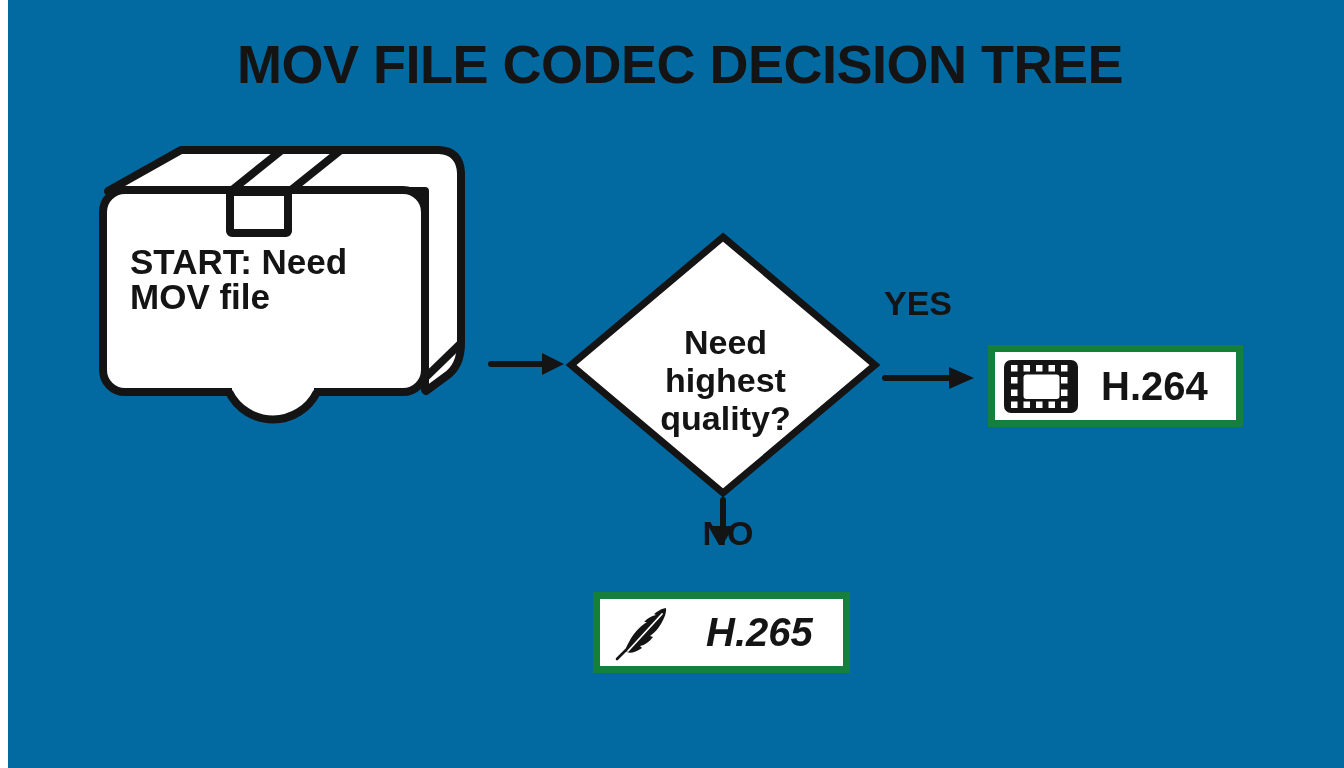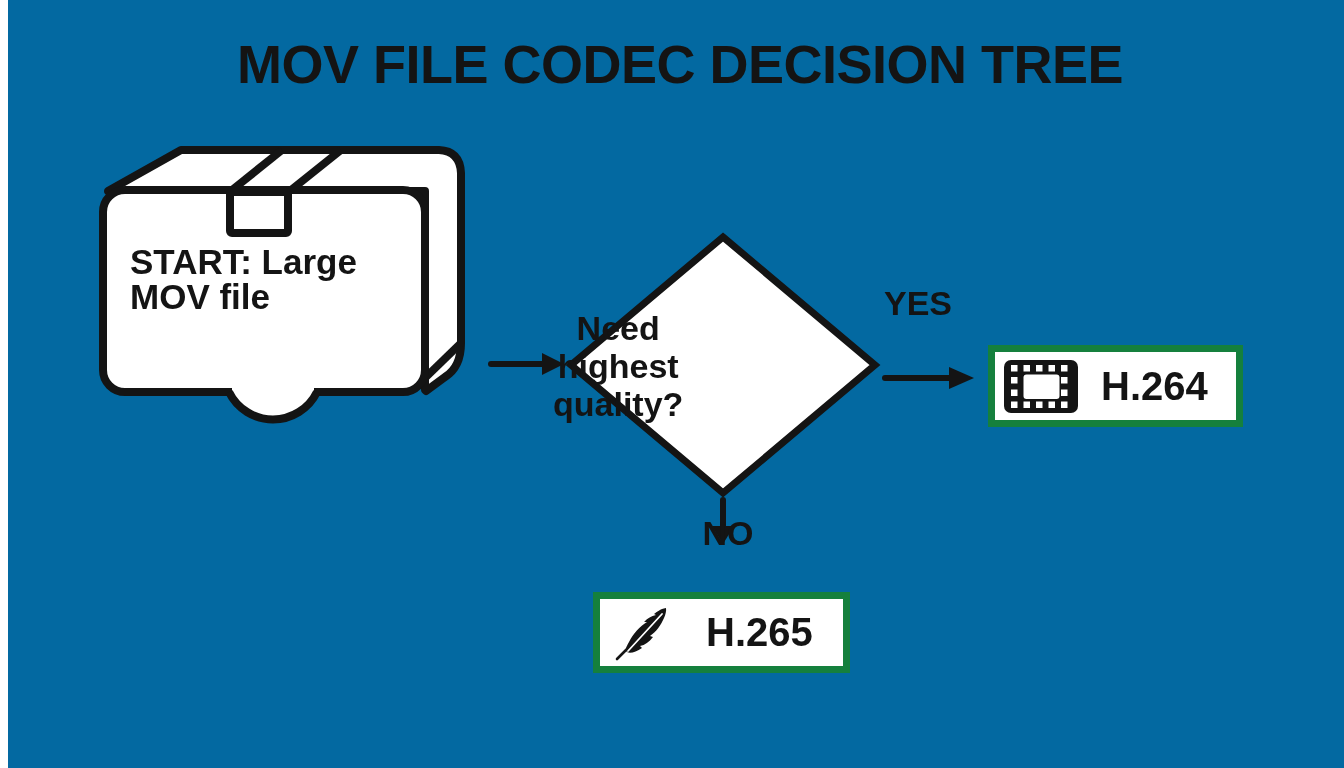--- a/index.html
+++ b/index.html
@@ -24,22 +24,22 @@
     color: #141414;
   }
   .start-label {
     left: 122px; top: 244px;
     font-size: 35px; font-weight: bold;
     line-height: 35px;
     white-space: pre-line;
     color: #141414;
   }
   .decision-text-wrap {
-    left: 545px; top: 218px; width: 345px; height: 295px;
-    display: flex; align-items: center; 
+    left: 545px; top: 232px; width: 345px; height: 295px;
+    display: flex; align-items: center; justify-content: center;
     text-align: center;
   }
   .decision-label {
     font-size: 34px; font-weight: bold;
     line-height: 38px;
     white-space: pre-line;
     color: #141414;
   }
   .branch-label {
     font-size: 34px; font-weight: bold;
@@ -48,21 +48,21 @@
     color: #141414;
   }
   .yes-label { left: 855px; top: 286px; }
   .no-label  { left: 665px; top: 516px; }
   .result-box {
     border: 7px solid #15803d;
     background: #ffffff;
     display: flex; align-items: center;
   }
   .h264-box { left: 980px; top: 345px; width: 255px; height: 82px; }
-  .h265-box { left: 585px; top: 592px; width: 257px; height: 81px; }
+  .h265-box { left: 585px; top: 592px; width: 257px; height: 81px; font-style: italic; }
   .h264-box .icon-slot { margin-left: 9px; }
   .h265-box .icon-slot { margin-left: 13px; }
   .icon-slot { display: flex; align-items: center; }
   .result-label {
     font-size: 40px; font-weight: bold;
     color: #141414;
   }
   .h264-box .result-label { margin-left: 23px; }
   .h265-box .result-label { margin-left: 35px; }
 </style>
@@ -86,21 +86,21 @@
 
         <rect x="10" y="55" width="322" height="202" rx="22"></rect>
 
         <rect x="139" y="251" width="82" height="12" fill="#ffffff" stroke="none"></rect>
 
         <path d="M 136,257 A 49 49 0 0 0 224,257"></path>
 
         <rect x="137" y="57" width="58" height="41" rx="2"></rect>
       </g>
     </svg>
-    <div class="abs start-label" style="left:37px; top:109px;">START: Large
+    <div class="abs start-label" style="left:37px; top:109px;">START: Need
 MOV file</div>
   </div>
 
   <svg class="abs" style="left:478px; top:345px;" width="90" height="40" viewBox="0 0 90 40">
     <line x1="5" y1="19" x2="57" y2="19" stroke="#141414" stroke-width="6" stroke-linecap="round"></line>
     <polygon points="56,8 78,19 56,30" fill="#141414"></polygon>
   </svg>
 
   <svg class="abs" style="left:545px; top:218px;" width="345" height="295" viewBox="0 0 345 295">
     <polygon points="170,19 322,147 170,275 18,147" fill="#ffffff" stroke="#141414" stroke-width="7" stroke-linejoin="miter"></polygon>

